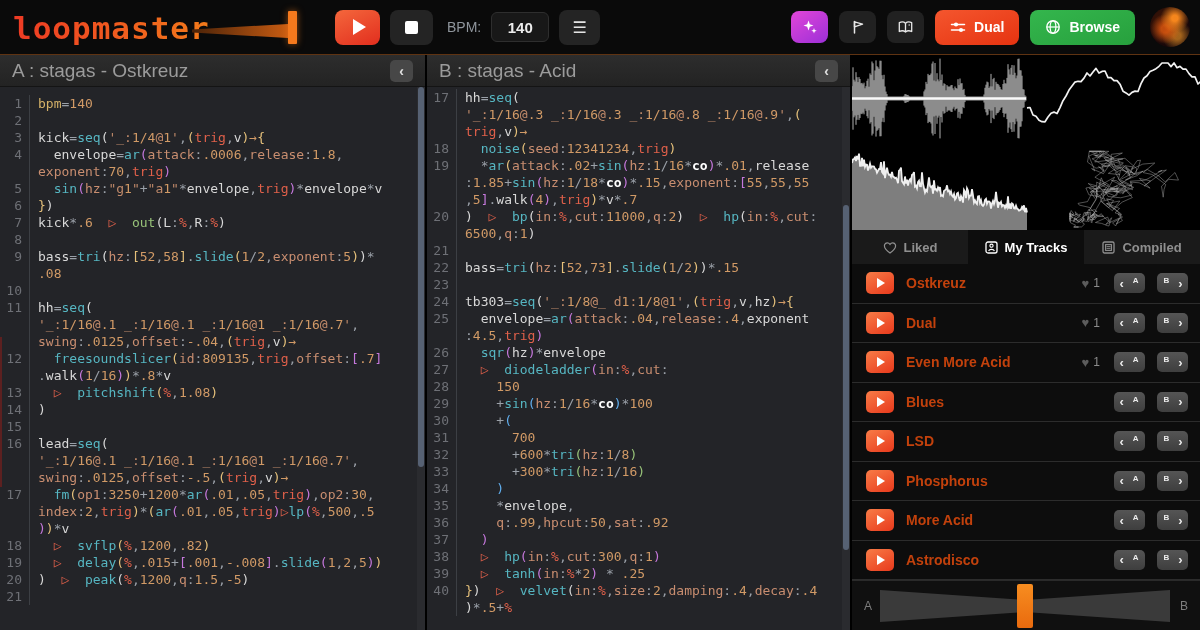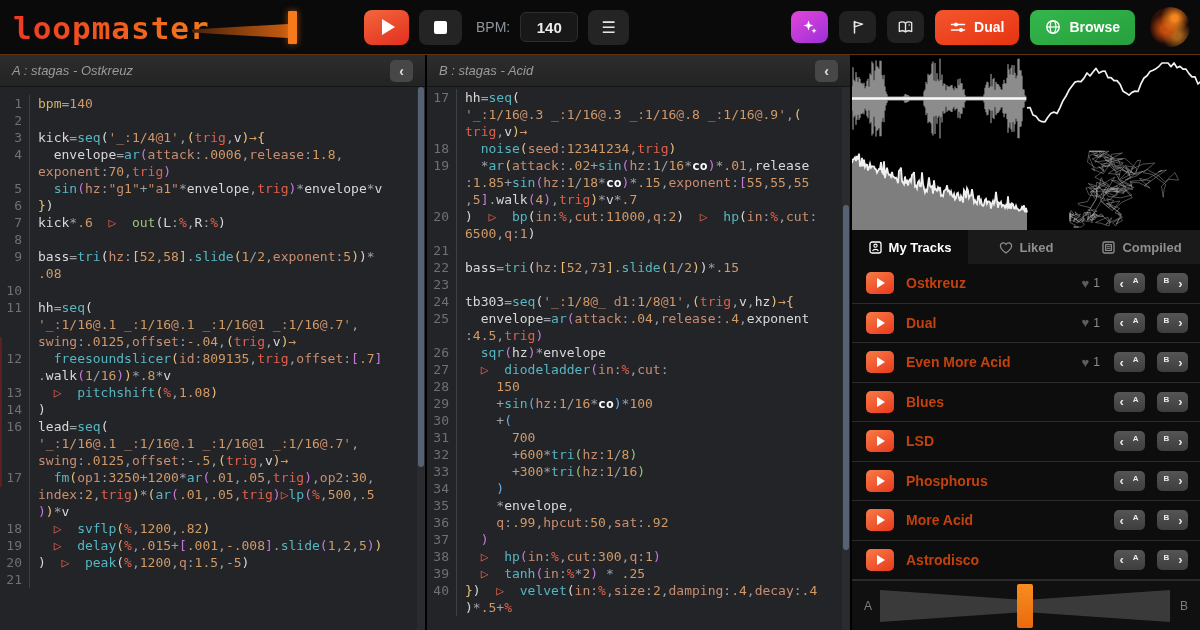--- a/index.html
+++ b/index.html
@@ -13,21 +13,21 @@
   .logo-wrap { width:335px; height:100%; position:relative; flex:none; }
   .logo { position:absolute; left:13px; top:10px; font-family:"DejaVu Sans Mono", monospace;
           font-weight:bold; font-size:31px; letter-spacing:1px;
           background:linear-gradient(90deg,#ee3a24,#f27a1a);
           -webkit-background-clip:text; background-clip:text; color:transparent; }
   .needle { position:absolute; left:192px; top:24px; width:96px; height:14px;
             background:linear-gradient(90deg,#4a2208,#c85c12);
             clip-path:polygon(0 40%, 100% 0, 100% 100%, 0 60%); }
   .needle-bar { position:absolute; left:288px; top:11px; width:9px; height:33px;
                 background:#f5791d; border-radius:1px; box-shadow:0 0 7px rgba(245,125,29,.55); }
-  .transport { display:flex; align-items:center; gap:10px;margin-left:29px; }
+  .transport { display:flex; align-items:center; gap:10px; }
   .btn { border:none; cursor:pointer; display:flex; align-items:center; justify-content:center; gap:8px; }
   .play-btn { width:45px; height:35px; border-radius:8px;
               background:linear-gradient(155deg,#f4673c,#e22e1e); }
   .play-tri { width:0; height:0; border-left:13px solid #fff; border-top:8px solid transparent;
               border-bottom:8px solid transparent; margin-left:3px; }
   .stop-btn { width:43px; height:35px; border-radius:8px; background:#242424; }
   .stop-sq { width:13px; height:13px; background:#fff; border-radius:2px; }
   .bpm-label { color:#8f959c; font-size:14px; margin-left:4px; }
   .bpm-input { width:58px; height:30px; background:#181818; border:1px solid #2e2e2e; border-radius:6px;
                color:#ececec; font-size:15px; font-weight:bold; text-align:center;
@@ -49,21 +49,21 @@
               radial-gradient(circle at 30% 30%, #3a1406, #14060a 75%); }
 
   
   .main { flex:1; display:flex; min-height:0; }
   .deck { display:flex; flex-direction:column; min-width:0; }
   .deck-a { width:425px; flex:none; }
   .deck-b { flex:1; border-left:2px solid #000;border-radius:13px; }
   .deck-header { height:32px; flex:none; background:linear-gradient(#2d2d2d,#232323);
                  border-bottom:1px solid #141414; display:flex; align-items:center;
                  justify-content:space-between; padding:0 12px; }
-  .deck-title { color:#9b9b9b; font-size:13px;font-style:italic; }
+  .deck-title { color:#9b9b9b; font-size:19px; }
   .collapse-btn { width:23px; height:22px; border-radius:5px; background:#474747; color:#e0e0e0;
                   font-size:14px; font-weight:bold; line-height:1; }
   .editor { flex:1; position:relative; background:#232428; overflow:hidden;
             font-family:"DejaVu Sans Mono", monospace; font-size:13px; line-height:17px; }
   .code-scroll { position:absolute; inset:0; padding-top:8px; }
   .deck-b .code-scroll { padding-top:2px; }
   .crow { display:flex; height:17px; white-space:pre; }
   .ln { flex:none; width:30px; text-align:right; padding-right:7px; color:#6e7076;
         border-right:1px solid #3c3f44; }
   .ct { padding-left:8px; }
@@ -198,20 +198,21 @@
             <div class="crow"><span class="ln">9</span><span class="ct"><span class="tk-id">bass</span><span class="tk-op">=</span><span class="tk-fn">tri</span><span class="tk-pw">(</span><span class="tk-param">hz</span><span class="tk-op">:</span><span class="tk-pg">[</span><span class="tk-num">52</span><span class="tk-op">,</span><span class="tk-num">58</span><span class="tk-pg">]</span><span class="tk-op">.</span><span class="tk-fn">slide</span><span class="tk-pg">(</span><span class="tk-num">1</span><span class="tk-op">/</span><span class="tk-num">2</span><span class="tk-op">,</span><span class="tk-param">exponent</span><span class="tk-op">:</span><span class="tk-num">5</span><span class="tk-pg">)</span><span class="tk-pw">)</span><span class="tk-op">*</span></span></div>
             <div class="crow"><span class="ln"></span><span class="ct"><span class="tk-num">.08</span></span></div>
             <div class="crow"><span class="ln">10</span><span class="ct"></span></div>
             <div class="crow"><span class="ln">11</span><span class="ct"><span class="tk-id">hh</span><span class="tk-op">=</span><span class="tk-fn">seq</span><span class="tk-pw">(</span></span></div>
             <div class="crow"><span class="ln"></span><span class="ct"><span class="tk-str">'_:</span><span class="tk-num">1/16</span><span class="tk-str">@</span><span class="tk-num">.1</span><span class="tk-str"> _:</span><span class="tk-num">1/16</span><span class="tk-str">@</span><span class="tk-num">.1</span><span class="tk-str"> _:</span><span class="tk-num">1/16</span><span class="tk-str">@</span><span class="tk-num">1</span><span class="tk-str"> _:</span><span class="tk-num">1/16</span><span class="tk-str">@</span><span class="tk-num">.7</span><span class="tk-str">'</span><span class="tk-op">,</span></span></div>
             <div class="crow"><span class="ln"></span><span class="ct"><span class="tk-param">swing</span><span class="tk-op">:</span><span class="tk-num">.0125</span><span class="tk-op">,</span><span class="tk-param">offset</span><span class="tk-op">:</span><span class="tk-num">-.04</span><span class="tk-op">,</span><span class="tk-pg">(</span><span class="tk-trig">trig</span><span class="tk-op">,</span><span class="tk-id">v</span><span class="tk-pg">)</span><span class="tk-arrow">→</span></span></div>
             <div class="crow"><span class="ln">12</span><span class="ct"><span class="tk-id"> </span><span class="tk-id"> </span><span class="tk-fn">freesoundslicer</span><span class="tk-pg">(</span><span class="tk-param">id</span><span class="tk-op">:</span><span class="tk-num">809135</span><span class="tk-op">,</span><span class="tk-trig">trig</span><span class="tk-op">,</span><span class="tk-param">offset</span><span class="tk-op">:</span><span class="tk-pp">[</span><span class="tk-num">.7</span><span class="tk-pp">]</span></span></div>
             <div class="crow"><span class="ln"></span><span class="ct"><span class="tk-op">.</span><span class="tk-id">walk</span><span class="tk-pp">(</span><span class="tk-num">1</span><span class="tk-op">/</span><span class="tk-num">16</span><span class="tk-pp">)</span><span class="tk-pg">)</span><span class="tk-op">*</span><span class="tk-num">.8</span><span class="tk-op">*</span><span class="tk-id">v</span></span></div>
             <div class="crow"><span class="ln">13</span><span class="ct"><span class="tk-id"> </span><span class="tk-id"> </span><span class="tk-pipe">▷</span><span class="tk-id"> </span><span class="tk-id"> </span><span class="tk-fn">pitchshift</span><span class="tk-pg">(</span><span class="tk-trig">%</span><span class="tk-op">,</span><span class="tk-num">1.08</span><span class="tk-pg">)</span></span></div>
             <div class="crow"><span class="ln">14</span><span class="ct"><span class="tk-pw">)</span></span></div>
+            <div class="crow"><span class="ln">15</span><span class="ct"></span></div>
             <div class="crow"><span class="ln">16</span><span class="ct"><span class="tk-id">lead</span><span class="tk-op">=</span><span class="tk-fn">seq</span><span class="tk-pw">(</span></span></div>
             <div class="crow"><span class="ln"></span><span class="ct"><span class="tk-str">'_:</span><span class="tk-num">1/16</span><span class="tk-str">@</span><span class="tk-num">.1</span><span class="tk-str"> _:</span><span class="tk-num">1/16</span><span class="tk-str">@</span><span class="tk-num">.1</span><span class="tk-str"> _:</span><span class="tk-num">1/16</span><span class="tk-str">@</span><span class="tk-num">1</span><span class="tk-str"> _:</span><span class="tk-num">1/16</span><span class="tk-str">@</span><span class="tk-num">.7</span><span class="tk-str">'</span><span class="tk-op">,</span></span></div>
             <div class="crow"><span class="ln"></span><span class="ct"><span class="tk-param">swing</span><span class="tk-op">:</span><span class="tk-num">.0125</span><span class="tk-op">,</span><span class="tk-param">offset</span><span class="tk-op">:</span><span class="tk-num">-.5</span><span class="tk-op">,</span><span class="tk-pg">(</span><span class="tk-trig">trig</span><span class="tk-op">,</span><span class="tk-id">v</span><span class="tk-pg">)</span><span class="tk-arrow">→</span></span></div>
             <div class="crow"><span class="ln">17</span><span class="ct"><span class="tk-id"> </span><span class="tk-id"> </span><span class="tk-fn">fm</span><span class="tk-pg">(</span><span class="tk-param">op1</span><span class="tk-op">:</span><span class="tk-num">3250</span><span class="tk-op">+</span><span class="tk-num">1200</span><span class="tk-op">*</span><span class="tk-fn">ar</span><span class="tk-pp">(</span><span class="tk-num">.01</span><span class="tk-op">,</span><span class="tk-num">.05</span><span class="tk-op">,</span><span class="tk-trig">trig</span><span class="tk-pp">)</span><span class="tk-op">,</span><span class="tk-param">op2</span><span class="tk-op">:</span><span class="tk-num">30</span><span class="tk-op">,</span></span></div>
             <div class="crow"><span class="ln"></span><span class="ct"><span class="tk-param">index</span><span class="tk-op">:</span><span class="tk-num">2</span><span class="tk-op">,</span><span class="tk-trig">trig</span><span class="tk-pg">)</span><span class="tk-op">*</span><span class="tk-pg">(</span><span class="tk-fn">ar</span><span class="tk-pp">(</span><span class="tk-num">.01</span><span class="tk-op">,</span><span class="tk-num">.05</span><span class="tk-op">,</span><span class="tk-trig">trig</span><span class="tk-pp">)</span><span class="tk-pipe">▷</span><span class="tk-fn">lp</span><span class="tk-pp">(</span><span class="tk-trig">%</span><span class="tk-op">,</span><span class="tk-num">500</span><span class="tk-op">,</span><span class="tk-num">.5</span></span></div>
             <div class="crow"><span class="ln"></span><span class="ct"><span class="tk-pp">)</span><span class="tk-pg">)</span><span class="tk-op">*</span><span class="tk-id">v</span></span></div>
             <div class="crow"><span class="ln">18</span><span class="ct"><span class="tk-id"> </span><span class="tk-id"> </span><span class="tk-pipe">▷</span><span class="tk-id"> </span><span class="tk-id"> </span><span class="tk-fn">svflp</span><span class="tk-pg">(</span><span class="tk-trig">%</span><span class="tk-op">,</span><span class="tk-num">1200</span><span class="tk-op">,</span><span class="tk-num">.82</span><span class="tk-pg">)</span></span></div>
             <div class="crow"><span class="ln">19</span><span class="ct"><span class="tk-id"> </span><span class="tk-id"> </span><span class="tk-pipe">▷</span><span class="tk-id"> </span><span class="tk-id"> </span><span class="tk-fn">delay</span><span class="tk-pg">(</span><span class="tk-trig">%</span><span class="tk-op">,</span><span class="tk-num">.015</span><span class="tk-op">+</span><span class="tk-pp">[</span><span class="tk-num">.001</span><span class="tk-op">,</span><span class="tk-num">-.008</span><span class="tk-pp">]</span><span class="tk-op">.</span><span class="tk-fn">slide</span><span class="tk-pp">(</span><span class="tk-num">1</span><span class="tk-op">,</span><span class="tk-num">2</span><span class="tk-op">,</span><span class="tk-num">5</span><span class="tk-pp">)</span><span class="tk-pg">)</span></span></div>
             <div class="crow"><span class="ln">20</span><span class="ct"><span class="tk-pw">)</span><span class="tk-id"> </span><span class="tk-id"> </span><span class="tk-pipe">▷</span><span class="tk-id"> </span><span class="tk-id"> </span><span class="tk-fn">peak</span><span class="tk-pw">(</span><span class="tk-trig">%</span><span class="tk-op">,</span><span class="tk-num">1200</span><span class="tk-op">,</span><span class="tk-param">q</span><span class="tk-op">:</span><span class="tk-num">1.5</span><span class="tk-op">,</span><span class="tk-num">-5</span><span class="tk-pw">)</span></span></div>
             <div class="crow"><span class="ln">21</span><span class="ct"></span></div>
@@ -275,35 +276,35 @@
         <svg id="viz" width="350" height="175" viewBox="0 0 350 175">
             <path d="M0,31.2L0,55.8M1,12.3L1,74.7M2,24.7L2,62.3M3,26.5L3,60.5M4,17.2L4,69.8M5,22.2L5,64.8M6,27.1L6,59.9M7,22.1L7,64.9M8,24.0L8,63.0M9,28.3L9,58.7M10,27.9L10,59.1M11,29.3L11,57.7M12,27.7L12,59.3M13,33.3L13,53.7M14,31.2L14,55.8M15,25.8L15,61.2M16,23.7L16,63.3M17,31.7L17,55.3M18,18.4L18,68.6M19,19.9L19,67.1M20,6.5L20,80.5M21,8.3L21,78.7M22,25.2L22,61.8M23,15.5L23,71.5M24,5.4L24,81.6M25,11.2L25,75.8M26,12.3L26,74.7M27,13.9L27,73.1M28,5.7L28,81.3M29,5.8L29,81.2M30,20.2L30,66.8M31,24.2L31,62.8M32,19.8L32,67.2M33,31.5L33,55.5M34,36.6L34,50.4M35,39.1L35,47.9M36,41.5L36,45.5M37,41.5L37,45.5M38,41.5L38,45.5M39,41.5L39,45.5M40,41.5L40,45.5M41,41.5L41,45.5M42,41.5L42,45.5M43,41.5L43,45.5M44,41.5L44,45.5M45,41.5L45,45.5M46,41.5L46,45.5M47,41.5L47,45.5M48,41.5L48,45.5M49,41.5L49,45.5M50,41.5L50,45.5M51,41.5L51,45.5M52,40.8L52,46.2M53,39.1L53,47.9M54,39.2L54,47.8M55,40.0L55,47.0M56,39.9L56,47.1M57,40.9L57,46.1M58,41.5L58,45.5M59,41.5L59,45.5M60,41.5L60,45.5M61,41.5L61,45.5M62,41.5L62,45.5M63,41.5L63,45.5M64,41.5L64,45.5M65,41.5L65,45.5M66,41.5L66,45.5M67,41.5L67,45.5M68,41.5L68,45.5M69,41.5L69,45.5M70,41.5L70,45.5M71,41.5L71,45.5M72,36.4L72,50.6M73,34.5L73,52.5M74,26.9L74,60.1M75,28.9L75,58.1M76,18.9L76,68.1M77,20.3L77,66.7M78,20.0L78,67.0M79,18.5L79,68.5M80,8.6L80,78.4M81,6.5L81,80.5M82,25.5L82,61.5M83,8.0L83,79.0M84,26.3L84,60.7M85,18.2L85,68.8M86,24.4L86,62.6M87,26.3L87,60.7M88,3.6L88,83.4M89,25.0L89,62.0M90,19.5L90,67.5M91,30.7L91,56.3M92,28.3L92,58.7M93,29.1L93,57.9M94,35.3L94,51.7M95,30.1L95,56.9M96,31.4L96,55.6M97,31.7L97,55.3M98,31.4L98,55.6M99,30.2L99,56.8M100,30.0L100,57.0M101,33.3L101,53.7M102,35.2L102,51.8M103,31.5L103,55.5M104,33.0L104,54.0M105,33.6L105,53.4M106,24.2L106,62.8M107,30.1L107,56.9M108,23.5L108,63.5M109,28.4L109,58.6M110,28.2L110,58.8M111,35.0L111,52.0M112,33.9L112,53.1M113,39.9L113,47.1M114,41.5L114,45.5M115,41.5L115,45.5M116,41.5L116,45.5M117,41.5L117,45.5M118,41.5L118,45.5M119,41.5L119,45.5M120,41.5L120,45.5M121,41.5L121,45.5M122,41.5L122,45.5M123,41.5L123,45.5M124,41.5L124,45.5M125,41.5L125,45.5M126,41.5L126,45.5M127,41.5L127,45.5M128,41.5L128,45.5M129,41.5L129,45.5M130,41.5L130,45.5M131,41.5L131,45.5M132,39.5L132,47.5M133,32.8L133,54.2M134,29.7L134,57.3M135,26.6L135,60.4M136,27.3L136,59.7M137,33.0L137,54.0M138,31.4L138,55.6M139,18.9L139,68.1M140,31.4L140,55.6M141,24.1L141,62.9M142,22.9L142,64.1M143,34.8L143,52.2M144,26.8L144,60.2M145,28.7L145,58.3M146,29.0L146,58.0M147,30.3L147,56.7M148,32.0L148,55.0M149,34.2L149,52.8M150,34.8L150,52.2M151,29.0L151,58.0M152,24.8L152,62.2M153,28.3L153,58.7M154,28.5L154,58.5M155,22.9L155,64.1M156,9.2L156,77.8M157,14.4L157,72.6M158,19.5L158,67.5M159,12.8L159,74.2M160,10.0L160,77.0M161,19.9L161,67.1M162,10.3L162,76.7M163,17.8L163,69.2M164,23.3L164,63.7M165,20.5L165,66.5M166,3.9L166,83.1M167,3.6L167,83.4M168,15.2L168,71.8M169,15.4L169,71.6M170,20.7L170,66.3M171,34.1L171,52.9M172,34.6L172,52.4M173,40.3L173,46.7M174,41.5L174,45.5" stroke="#dcdcdc" stroke-width="1" opacity="0.8" fill="none"></path>
             <path d="M0,43.5H174" stroke="#fff" stroke-width="2.5" opacity="0.95" fill="none"></path>
             <polyline points="175,52.8 178,52.5 181,60.0 184,61.3 187,65.2 190,66.7 193,66.8 196,62.0 199,58.2 202,57.1 205,58.5 208,52.6 211,45.7 214,41.0 217,35.1 220,31.1 223,27.1 226,26.3 229,26.6 232,23.1 235,18.0 238,21.0 241,17.0 244,13.4 247,18.1 250,16.4 253,16.0 256,22.6 259,22.6 262,25.7 265,25.6 268,29.2 271,36.2 274,37.9 277,40.1 280,37.4 283,36.1 286,36.5 289,28.6 292,23.0 295,20.8 298,16.5 301,15.2 304,13.7 307,11.3 310,8.0 313,8.0 316,8.0 319,11.6 322,8.0 325,12.7 328,11.4 331,14.1 334,14.1 337,18.6 340,21.8 343,21.8 346,29.0 349,26.1 " stroke="#f2f2f2" stroke-width="1.7" fill="none" stroke-linejoin="round"></polyline>
             <path d="M0,175 L0,107.9 L1,104.4 L2,104.0 L3,102.4 L4,106.0 L5,101.0 L6,104.5 L7,98.6 L8,110.8 L9,110.8 L10,102.9 L11,111.3 L12,104.7 L13,111.9 L14,109.5 L15,109.8 L16,115.6 L17,112.4 L18,108.7 L19,112.7 L20,111.4 L21,111.4 L22,111.5 L23,113.9 L24,114.4 L25,117.7 L26,115.8 L27,113.9 L28,114.0 L29,107.1 L30,117.0 L31,118.4 L32,106.3 L33,123.1 L34,117.4 L35,112.6 L36,117.6 L37,119.8 L38,119.7 L39,121.7 L40,116.9 L41,121.7 L42,122.1 L43,123.1 L44,122.7 L45,124.8 L46,128.2 L47,115.7 L48,114.8 L49,112.6 L50,126.1 L51,127.7 L52,129.2 L53,121.5 L54,128.6 L55,124.7 L56,130.5 L57,125.9 L58,124.4 L59,126.7 L60,119.8 L61,119.3 L62,117.1 L63,131.6 L64,130.8 L65,133.4 L66,127.2 L67,125.8 L68,131.1 L69,131.2 L70,117.3 L71,128.6 L72,133.2 L73,137.5 L74,134.9 L75,136.2 L76,129.6 L77,122.4 L78,130.8 L79,132.1 L80,131.2 L81,138.6 L82,125.4 L83,134.4 L84,134.3 L85,135.7 L86,132.5 L87,134.5 L88,132.0 L89,140.9 L90,140.4 L91,141.3 L92,135.9 L93,135.1 L94,134.4 L95,130.3 L96,136.2 L97,135.6 L98,138.9 L99,136.5 L100,140.6 L101,141.7 L102,139.1 L103,144.5 L104,143.2 L105,138.6 L106,137.8 L107,142.8 L108,146.1 L109,141.0 L110,143.4 L111,147.6 L112,135.0 L113,136.7 L114,143.1 L115,133.3 L116,135.4 L117,142.8 L118,140.7 L119,140.6 L120,134.1 L121,140.3 L122,147.6 L123,145.4 L124,147.7 L125,149.0 L126,141.4 L127,141.1 L128,147.6 L129,145.2 L130,150.0 L131,150.9 L132,149.6 L133,144.9 L134,143.9 L135,148.8 L136,146.5 L137,146.4 L138,147.5 L139,153.5 L140,148.6 L141,145.9 L142,149.0 L143,145.5 L144,136.9 L145,145.3 L146,152.7 L147,147.8 L148,148.7 L149,146.9 L150,151.4 L151,150.0 L152,150.3 L153,152.8 L154,150.3 L155,152.3 L156,141.3 L157,153.7 L158,148.5 L159,153.8 L160,148.4 L161,149.3 L162,153.3 L163,153.6 L164,150.8 L165,153.6 L166,154.2 L167,155.6 L168,155.1 L169,154.4 L170,152.0 L171,153.8 L172,150.3 L173,157.2 L174,152.9 L175,157.5 L175,175 Z" fill="#858585" opacity="0.95"></path>
             <polyline points="0,107.9 1,104.4 2,104.0 3,102.4 4,106.0 5,101.0 6,104.5 7,98.6 8,110.8 9,110.8 10,102.9 11,111.3 12,104.7 13,111.9 14,109.5 15,109.8 16,115.6 17,112.4 18,108.7 19,112.7 20,111.4 21,111.4 22,111.5 23,113.9 24,114.4 25,117.7 26,115.8 27,113.9 28,114.0 29,107.1 30,117.0 31,118.4 32,106.3 33,123.1 34,117.4 35,112.6 36,117.6 37,119.8 38,119.7 39,121.7 40,116.9 41,121.7 42,122.1 43,123.1 44,122.7 45,124.8 46,128.2 47,115.7 48,114.8 49,112.6 50,126.1 51,127.7 52,129.2 53,121.5 54,128.6 55,124.7 56,130.5 57,125.9 58,124.4 59,126.7 60,119.8 61,119.3 62,117.1 63,131.6 64,130.8 65,133.4 66,127.2 67,125.8 68,131.1 69,131.2 70,117.3 71,128.6 72,133.2 73,137.5 74,134.9 75,136.2 76,129.6 77,122.4 78,130.8 79,132.1 80,131.2 81,138.6 82,125.4 83,134.4 84,134.3 85,135.7 86,132.5 87,134.5 88,132.0 89,140.9 90,140.4 91,141.3 92,135.9 93,135.1 94,134.4 95,130.3 96,136.2 97,135.6 98,138.9 99,136.5 100,140.6 101,141.7 102,139.1 103,144.5 104,143.2 105,138.6 106,137.8 107,142.8 108,146.1 109,141.0 110,143.4 111,147.6 112,135.0 113,136.7 114,143.1 115,133.3 116,135.4 117,142.8 118,140.7 119,140.6 120,134.1 121,140.3 122,147.6 123,145.4 124,147.7 125,149.0 126,141.4 127,141.1 128,147.6 129,145.2 130,150.0 131,150.9 132,149.6 133,144.9 134,143.9 135,148.8 136,146.5 137,146.4 138,147.5 139,153.5 140,148.6 141,145.9 142,149.0 143,145.5 144,136.9 145,145.3 146,152.7 147,147.8 148,148.7 149,146.9 150,151.4 151,150.0 152,150.3 153,152.8 154,150.3 155,152.3 156,141.3 157,153.7 158,148.5 159,153.8 160,148.4 161,149.3 162,153.3 163,153.6 164,150.8 165,153.6 166,154.2 167,155.6 168,155.1 169,154.4 170,152.0 171,153.8 172,150.3 173,157.2 174,152.9 175,157.5" stroke="#efefef" stroke-width="1.8" fill="none"></polyline>
             <polyline points="269.6,124.0 277.2,120.0 281.3,112.0 272.8,110.6 269.3,115.2 280.9,118.0 270.2,111.7 263.1,115.7 258.8,106.6 270.8,104.0 258.5,103.7 271.4,108.0 263.2,111.9 261.9,107.8 249.7,108.9 251.6,116.4 246.6,111.5 252.3,115.4 242.9,122.2 256.7,129.7 249.2,138.8 252.9,144.5 246.2,141.5 236.9,139.8 233.9,133.0 244.5,130.9 236.2,128.5 245.7,135.9 244.3,135.8 246.2,131.7 247.5,132.4 250.3,134.7 263.2,134.2 258.2,133.4 265.1,130.8 265.0,140.0 261.5,141.5 265.7,137.7 271.4,132.4 279.8,140.1 268.6,142.8 256.2,141.5 251.8,134.0 257.3,136.8 271.7,135.7 261.6,136.5 268.9,138.0 281.7,132.3 268.2,126.3 263.4,117.7 268.6,115.0 266.5,124.1 273.9,132.2 259.3,125.3 264.3,125.6 272.1,131.1 279.5,130.4 267.9,124.5 276.2,115.7 277.6,119.7 275.6,117.6 261.1,109.1 250.5,111.1 256.3,105.5 268.1,108.4 265.9,104.3 272.9,103.3 284.8,113.8 283.7,119.7 295.3,114.5 306.9,121.1 313.1,126.8 323.0,117.5 326.5,125.1 316.9,124.3 309.5,131.3 311.2,142.2 312.0,134.6 313.7,129.6 300.3,119.5 291.2,117.6 302.8,108.0 290.8,109.1 279.0,114.5 285.0,105.7 288.5,105.2 286.3,112.9 281.0,120.7 273.4,125.0 284.9,120.7 291.0,116.2 276.7,120.3 269.0,111.8 265.7,113.6 258.3,110.2 254.2,111.8 240.1,103.8 249.0,100.9 256.8,96.3 248.2,96.3 247.1,97.9 260.2,105.0 253.1,104.9 258.8,107.5 259.3,99.3 270.4,98.0 261.4,102.4 256.9,105.2 242.7,107.0 249.4,99.3 247.8,103.2 243.0,100.6 245.6,100.6 241.6,99.9 256.6,102.8 251.9,102.9 258.5,108.2 251.4,118.7 239.6,113.6 242.7,115.9 240.7,110.2 236.8,101.1 247.1,96.3 261.9,103.4 251.8,96.3 237.8,96.3 249.3,100.6 252.5,96.3 250.2,96.3 237.0,96.3 239.2,96.3 239.2,96.3 249.3,96.3 237.3,96.3 235.5,107.1 244.0,113.2 257.6,110.7 256.5,109.9 267.7,119.7 256.3,118.4 270.0,109.6 282.8,119.4 273.8,111.5 278.5,122.8 263.5,131.5 253.1,137.9 266.0,133.4 256.2,133.8 244.7,127.0 244.8,137.5 244.8,143.2 241.1,136.0 235.5,146.6 226.0,148.4 227.3,150.1 237.7,152.5 246.3,161.6 251.1,161.2 257.7,167.2 255.7,162.1 243.4,167.5 249.6,168.4 255.1,170.6 256.9,171.0 259.6,162.7 253.7,169.5 267.3,163.0 263.6,171.0 260.5,167.8 270.5,162.0 266.0,158.8 267.8,161.3 270.4,165.5 264.4,169.0 267.3,163.9 269.5,159.1 255.0,148.4 267.6,153.5 263.0,157.8 268.9,159.7 258.3,150.0 254.7,143.7 261.6,145.5 256.7,152.8 249.1,146.4 248.7,141.5 237.2,133.1 246.9,134.1 248.5,127.5 260.9,133.4 274.0,133.1 270.5,139.1 280.3,128.9 278.9,127.1 287.2,127.8 298.1,133.2 287.4,123.4 298.5,125.9 292.2,131.0 303.8,122.3 314.4,115.0 306.4,116.7 310.1,115.3 296.0,123.7 292.5,125.3 278.2,126.2 280.5,134.7 268.2,130.1 263.7,136.8 266.9,136.6 259.6,134.3 253.4,136.6 246.0,142.1 244.5,134.9 244.5,143.4 242.4,146.6 237.0,155.7 244.0,144.7 238.3,137.0 250.4,136.0 261.7,140.3 258.7,144.2 249.5,146.4 260.4,155.7 267.8,146.0 254.2,148.6 262.0,154.1 270.2,147.1 280.4,142.5 272.6,134.4 259.6,134.3 251.7,140.9 251.2,135.8 246.4,132.2 249.3,122.8 251.7,128.3 238.5,136.8 253.7,129.6 251.4,128.6 262.6,122.1 239.2,162.9 235.7,162.1 235.4,164.9 237.1,162.9 240.1,165.7 240.1,167.7 238.7,166.9 241.5,164.4 238.0,161.3 241.2,159.4 237.0,162.2 233.2,159.6 230.9,162.2 233.1,164.6 230.5,163.1 231.7,165.0 230.9,161.9 231.6,158.6 236.3,159.5 236.1,157.6 233.2,158.4 236.8,157.0 233.9,160.1 232.3,161.3 229.6,163.0 224.9,165.8 228.5,167.4 231.8,165.6 230.3,166.6 231.6,169.0 232.5,169.2 229.6,171.9 225.8,172.0 226.4,172.0 225.0,172.0 221.9,172.0 226.3,172.0 221.6,172.0 223.6,170.2 218.6,167.8 218.0,164.7 218.0,164.3 218.2,160.9 218.0,162.0 218.0,160.6 218.0,161.0 218.0,164.3 218.0,162.7 218.0,166.6 218.0,162.7 218.0,161.3 218.0,164.7 221.2,166.1 226.0,167.9 229.5,164.2 227.7,166.1 227.3,166.5 223.6,163.8 225.0,165.0 220.1,162.3 218.0,160.0 220.7,162.6 218.8,163.4 220.2,160.2 218.0,159.8 218.0,160.0 218.0,158.5 218.6,161.6 218.0,159.0 218.0,157.7 218.0,160.8 218.0,158.2 219.2,155.5 221.8,159.1 218.0,160.3 218.0,161.8 218.0,157.9 222.4,160.6 219.9,159.3 220.5,161.2 225.4,158.8 223.8,160.1 223.3,156.7 225.4,159.6 228.3,161.4 224.4,163.6 221.5,165.4 222.0,165.2 222.9,162.1 226.0,160.4 226.8,159.4 228.7,159.3 224.8,163.0 223.4,164.8 221.7,166.5 222.7,163.3 226.7,166.8 230.1,163.8 229.7,166.3 230.3,165.4 234.8,166.4 236.3,163.7 236.6,160.9 237.6,157.0 238.8,157.7 238.3,160.2 242.1,163.2 240.8,164.4 240.7,163.1 240.6,165.1 236.1,163.8 235.9,166.7 240.3,164.3 242.9,164.4 244.4,161.7 242.0,162.5 243.1,159.9 240.3,160.2 244.5,162.3 249.3,158.7 251.1,161.6 251.7,161.1 249.2,161.0 244.6,160.5 243.6,160.9 245.3,159.9 240.6,159.1 240.8,160.4 242.7,157.8 238.4,161.7 242.5,162.5 241.6,159.3 243.0,156.5 245.1,156.5 242.7,154.6 237.9,156.0 236.7,154.4 235.7,156.5 236.0,157.4 231.8,157.5 " stroke="#a8a8a8" stroke-width="0.8" opacity="0.6" fill="none"></polyline>
           </svg>
       </div>
       <div class="tabs" id="tabs">
+          <div class="tab">
+            <svg width="14" height="13" viewBox="0 0 14 13">
+              <path d="M7 12 C2 8.5 .8 5.8 1.7 3.6 C2.6 1.5 5.5 1.2 7 3.4 C8.5 1.2 11.4 1.5 12.3 3.6 C13.2 5.8 12 8.5 7 12 Z" stroke="currentColor" stroke-width="1.2" fill="none"></path>
+            </svg>
+            <span>Liked</span>
+          </div>
           <div class="tab active">
             <svg width="13" height="13" viewBox="0 0 13 13">
               <rect x="1" y="1" width="11" height="11" rx="2" stroke="currentColor" stroke-width="1.3" fill="none"></rect>
               <circle cx="6.5" cy="4.7" r="1.6" stroke="currentColor" stroke-width="1.1" fill="none"></circle>
               <path d="M3.6 10 C4.4 7.8 8.6 7.8 9.4 10" stroke="currentColor" stroke-width="1.1" fill="none"></path>
             </svg>
             <span>My Tracks</span>
           </div>
           <div class="tab">
-            <svg width="14" height="13" viewBox="0 0 14 13">
-              <path d="M7 12 C2 8.5 .8 5.8 1.7 3.6 C2.6 1.5 5.5 1.2 7 3.4 C8.5 1.2 11.4 1.5 12.3 3.6 C13.2 5.8 12 8.5 7 12 Z" stroke="currentColor" stroke-width="1.2" fill="none"></path>
-            </svg>
-            <span>Liked</span>
-          </div>
-          <div class="tab">
             <svg width="13" height="13" viewBox="0 0 13 13">
               <rect x="1" y="1" width="11" height="11" rx="1.5" stroke="currentColor" stroke-width="1.3" fill="none"></rect>
               <rect x="3.6" y="3.6" width="5.8" height="5.8" fill="none" stroke="currentColor" stroke-width="1.1"></rect>
               <path d="M4.5 5.6 H8.5 M4.5 7.4 H8.5" stroke="currentColor" stroke-width="0.9"></path>
             </svg>
             <span>Compiled</span>
           </div>
         </div>
       <div class="tracks" id="tracks">
           <div class="trow">

